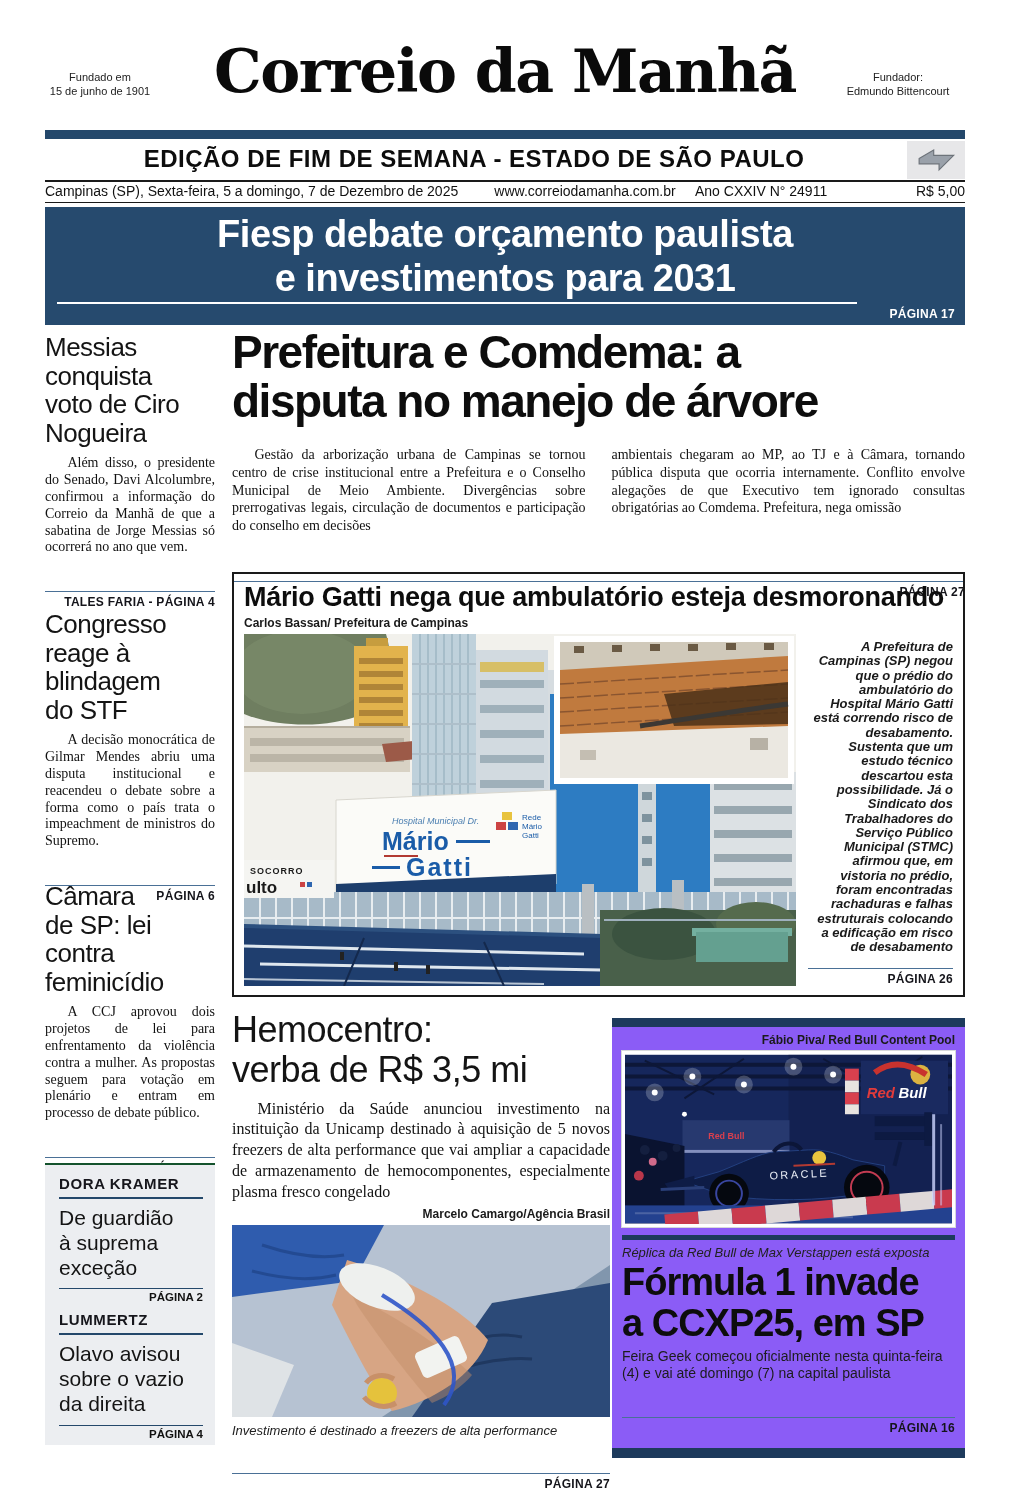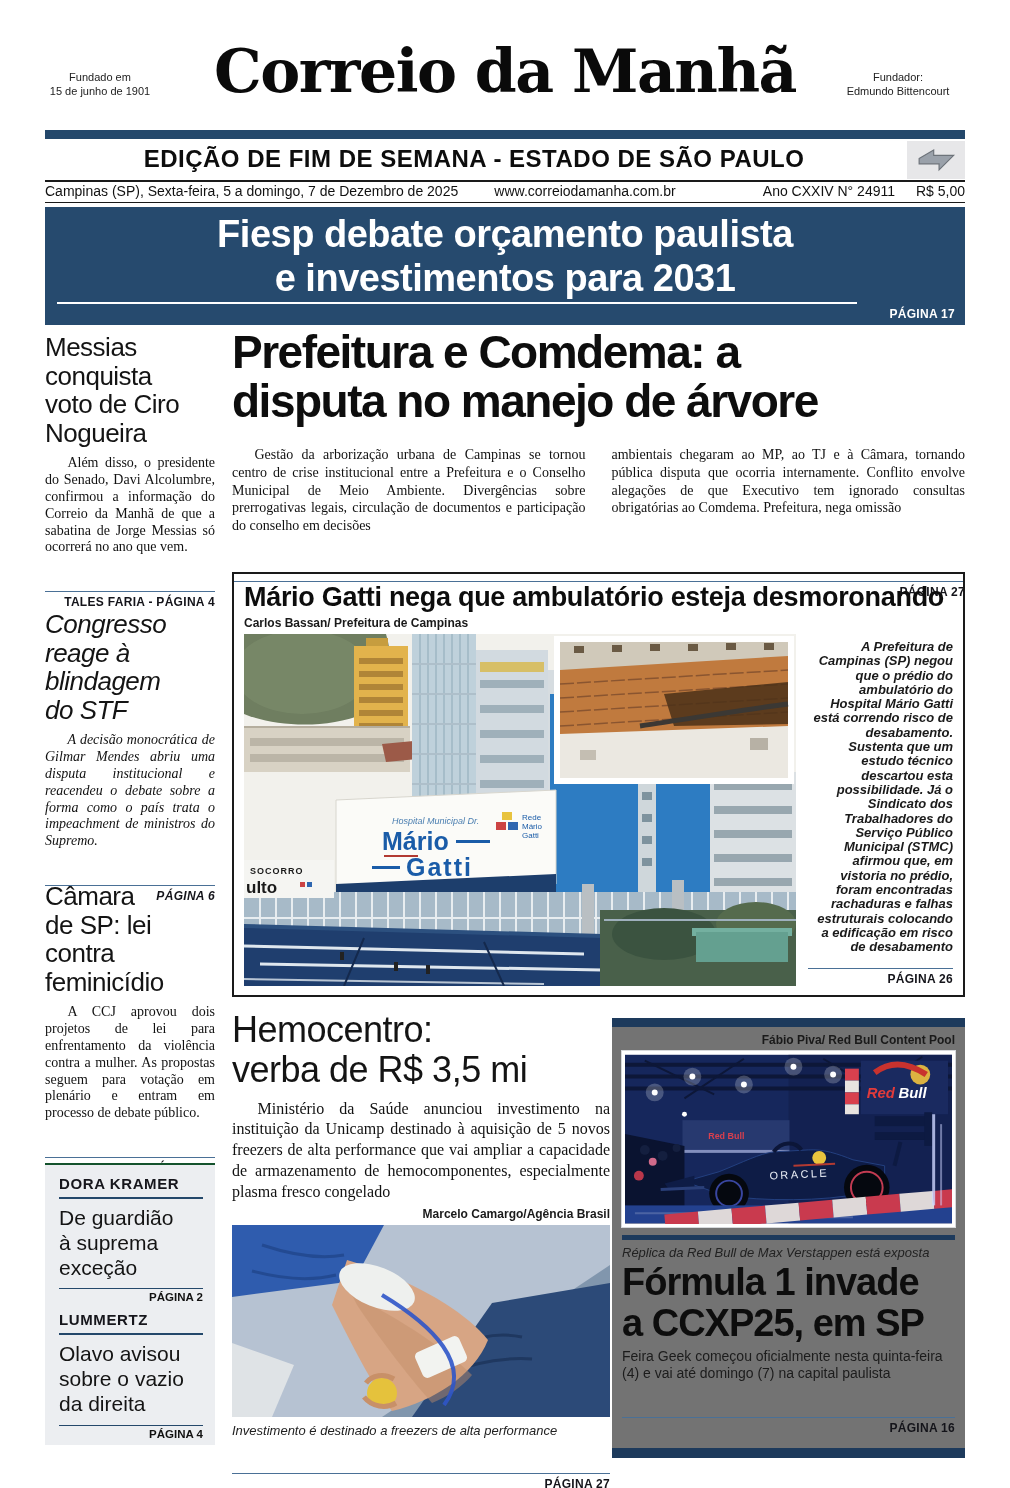--- a/index.html
+++ b/index.html
@@ -19,21 +19,21 @@
   .bar{background:#24486b;}
   .bar1{left:45px;top:130px;width:920px;height:9px;}
   .edrow{left:45px;top:141px;width:920px;height:38px;}
   .edtext{position:absolute;left:0;right:62px;top:4px;text-align:center;font-size:24px;font-weight:bold;letter-spacing:.5px;color:#0d0d0d;}
   .edicon{position:absolute;right:0;top:0;width:58px;height:38px;background:#e7e7e9;display:flex;align-items:center;justify-content:center;}
   .hair1{left:45px;top:180px;width:920px;border-top:2px solid #1a1a1a;}
   .hair2{left:45px;top:202px;width:920px;border-top:1.5px solid #1a1a1a;}
   .dl{top:183px;font-size:14px;color:#111;}
   .dl-date{left:45px;}
   .dl-web{left:455px;width:260px;text-align:center;}
-  .dl-issue{left:695px;width:200px;text-align:right;}
+  .dl-issue{left:695px;width:200px;text-align:left;}
   .dl-price{left:865px;width:100px;text-align:right;}
 
   
   .banner{left:45px;top:207px;width:920px;height:118px;background:#264a6e;color:#fff;}
   .banner-h{position:absolute;left:0;top:5px;width:100%;text-align:center;font-size:38px;font-weight:700;line-height:1.16;letter-spacing:-.5px;}
   .banner-line{position:absolute;left:12px;right:108px;bottom:21px;border-top:2px solid #fff;}
   .banner-pg{position:absolute;right:10px;bottom:4px;font-size:12px;font-weight:bold;letter-spacing:.3px;}
 
   
   .pgrow{border-top:1.5px solid #4a7096;padding-top:3px;text-align:right;
@@ -68,21 +68,21 @@
   .gattiside .txt{font-size:13px;line-height:1.1;font-style:italic;font-weight:600;text-align:right;color:#1a1a1a;}
   .gattiside .pgrow{margin-top:auto;}
 
   
   .hemo{left:232px;top:1008px;width:378px;}
   .hemo h2{margin:2px 0 8px 0;font-size:36px;font-weight:500;line-height:1.12;letter-spacing:-.5px;color:#141414;}
   .hemo .body{font-size:16px;line-height:1.3;margin-bottom:4px;}
   .hemo .credit{text-align:right;margin-bottom:4px;}
   .hemo .caption{margin:6px 0 8px 0;}
 
-  .f1panel{left:612px;top:1018px;width:353px;height:440px;background:#737373;box-sizing:border-box;
+  .f1panel{left:612px;top:1018px;width:353px;height:440px;background:#8b5cf6;box-sizing:border-box;
            border-top:9px solid #1d3a5c;border-bottom:10px solid #1d3a5c;padding:6px 10px;}
   .f1panel .credit{text-align:right;margin-bottom:4px;}
   .photoframe{background:#fff;padding:3px;box-shadow:0 0 0 1px #d6d8db;}
   .f1div{height:5px;background:#1d3a5c;margin:8px 0 5px 0;}
   .f1panel h2{margin:2px 0 4px 0;font-size:38px;font-weight:700;line-height:1.08;letter-spacing:-1px;color:#0d0d0d;}
   .f1body{font-size:14px;line-height:1.2;color:#1c1c1c;margin-bottom:8px;}
 </style>
 </head>
 <body>
 
@@ -123,21 +123,21 @@
 
     <div class="lart" style="top:0;">
       <h2 class="pre">Messias
 conquista
 voto de Ciro
 Nogueira</h2>
       <p class="serif just ind">Além disso, o presidente do Senado, Davi Alcolumbre, confirmou a informação do Correio da Manhã de que a sabatina de Jorge Messias só ocorrerá no ano que vem.</p>
       <div class="pgrow">TALES FARIA - PÁGINA 4</div>
     </div>
 
-    <div class="lart" style="top:277px;font-style:italic;">
+    <div class="lart" style="top:277px;">
       <h2 class="pre">Congresso
 reage à
 blindagem
 do STF</h2>
       <p class="serif just ind">A decisão monocrática de Gilmar Mendes abriu uma disputa institucional e reacendeu o debate sobre a forma como o país trata o impeachment de ministros do Supremo.</p>
       <div class="pgrow">PÁGINA 6</div>
     </div>
 
     <div class="lart" style="top:549px;">
       <h2 class="pre">Câmara

